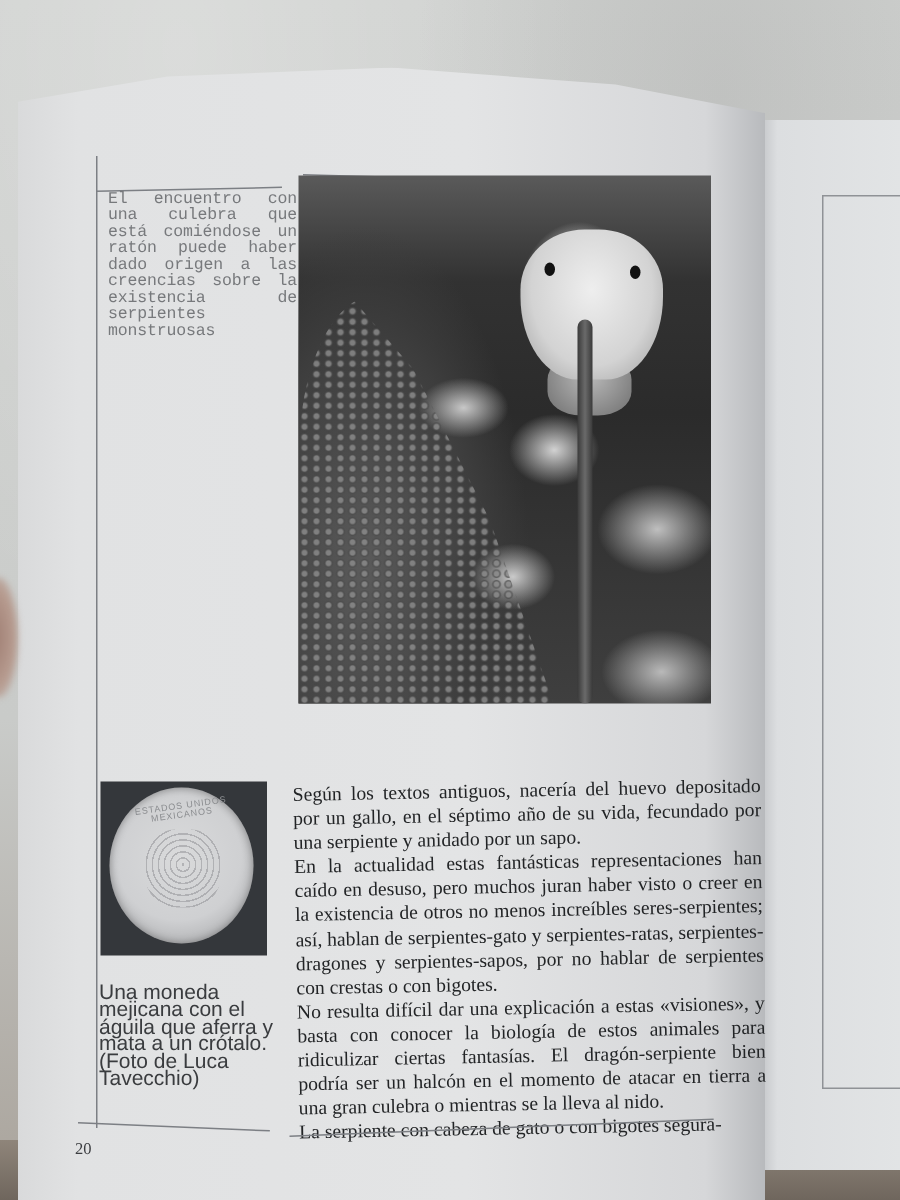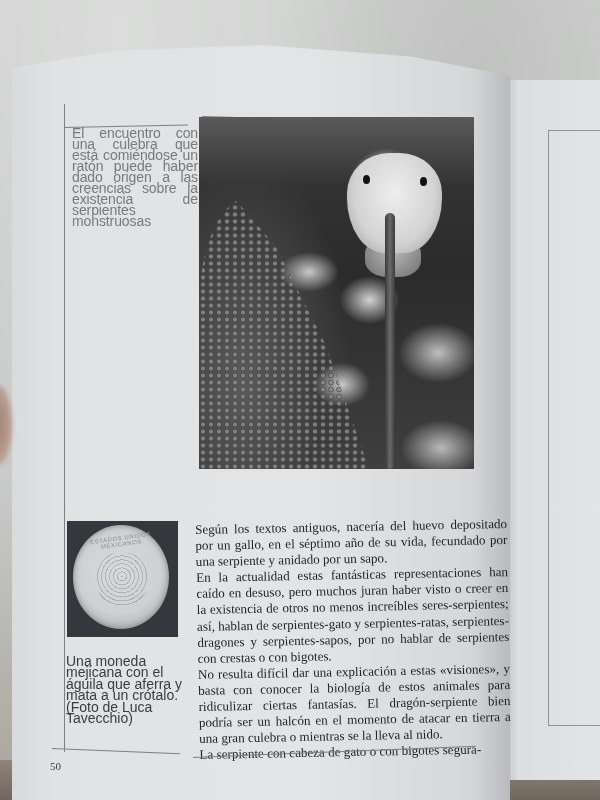--- a/index.html
+++ b/index.html
@@ -45,21 +45,21 @@
     
     .frame-top {
       position: absolute; left: 64px; top: 104px; width: 118px; height: 648px;
       border-left: 1px solid #7c7f84;
     }
     .rule {
       position: absolute; height: 0; border-top: 1px solid #7c7f84;
     }
     .caption-top {
       position: absolute; left: 72px; top: 128px; width: 126px;
-      font-family: Liberation Sans, sans-serif; font-size: 14px; line-height: 11px;
+      font-family: Liberation Mono, monospace; font-size: 11px; line-height: 11px;
       color: #77797c; text-align: justify; letter-spacing: -0.1px;
     }
     .photo {
       position: absolute; left: 199px; top: 117px; width: 275px; height: 352px;
       background:
         radial-gradient(ellipse 40px 50px at 68% 23%, #dedede 0%, #cfcfcf 55%, rgba(70,70,70,0) 100%),
         radial-gradient(ellipse 30px 20px at 40% 44%, #c8c8c8 0%, rgba(60,60,60,0) 100%),
         radial-gradient(ellipse 30px 24px at 62% 52%, #d2d2d2 0%, rgba(60,60,60,0) 100%),
         radial-gradient(ellipse 40px 30px at 87% 67%, #bfbfbf 0%, rgba(60,60,60,0) 100%),
         radial-gradient(ellipse 28px 22px at 52% 76%, #cacaca 0%, rgba(60,60,60,0) 100%),
@@ -172,13 +172,13 @@
 <div class="body-text">
   <p>Según los textos antiguos, nacería del huevo depositado por un gallo, en el séptimo año de su vida, fecundado por una serpiente y anidado por un sapo.</p>
   <p>En la actualidad estas fantásticas representaciones han caído en desuso, pero muchos juran haber visto o creer en la existencia de otros no menos increíbles seres-serpientes; así, hablan de serpientes-gato y serpientes-ratas, serpientes-dragones y serpientes-sapos, por no hablar de serpientes con crestas o con bigotes.</p>
   <p>No resulta difícil dar una explicación a estas «visiones», y basta con conocer la biología de estos animales para ridiculizar ciertas fantasías. El dragón-serpiente bien podría ser un halcón en el momento de atacar en tierra a una gran culebra o mientras se la lleva al nido.</p>
   <p>La serpiente con cabeza de gato o con bigotes segura-</p>
 </div>
 
 <div class="rule" style="left:52px;top:748px;width:128px;transform:rotate(2.4deg);transform-origin:left;"></div>
 <div class="rule" style="left:193px;top:757px;width:283px;transform:rotate(-2.3deg);transform-origin:left;"></div>
 
-<div class="page-number">50</div>
+<div class="page-number">20</div>
 
 </body></html>

